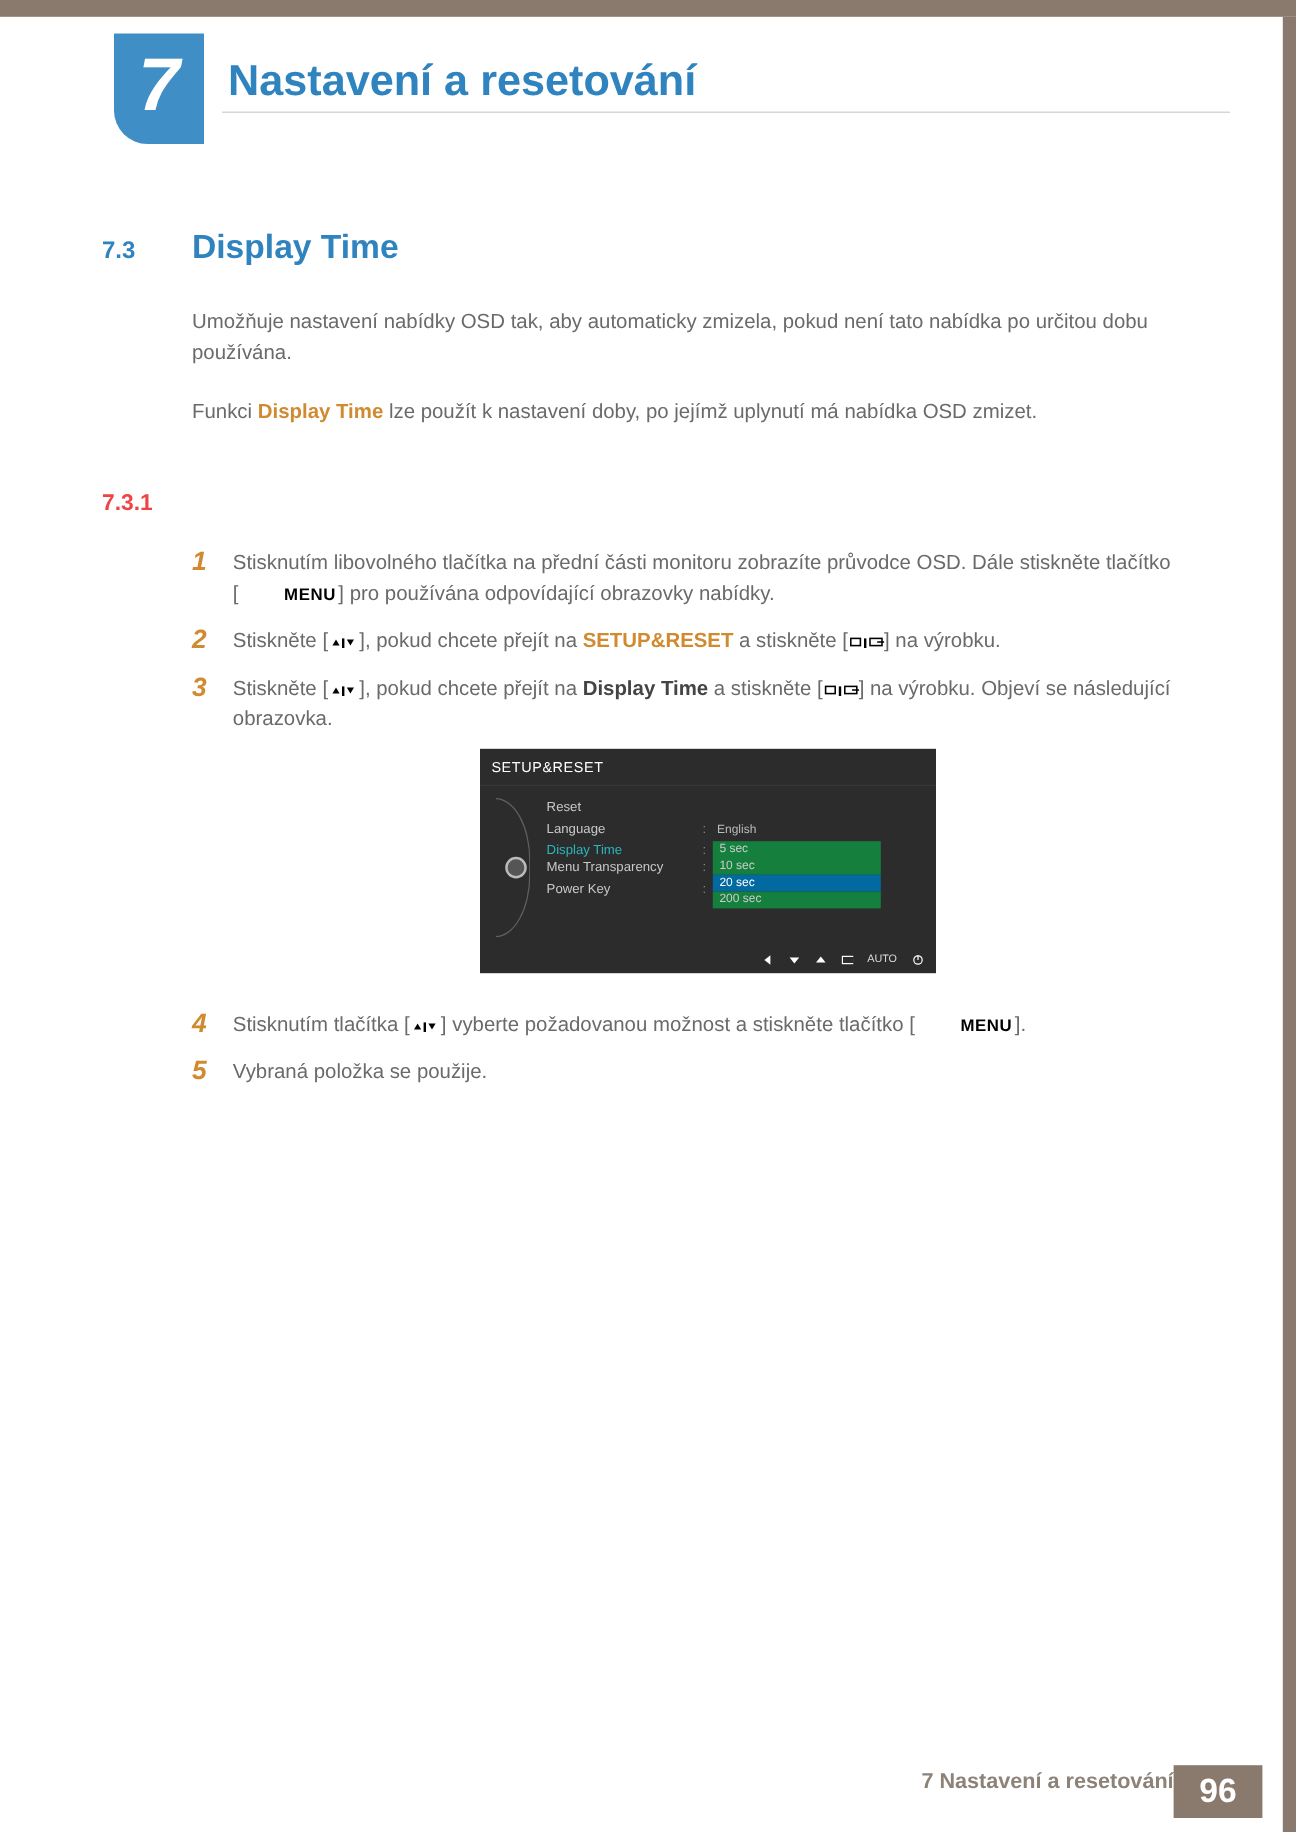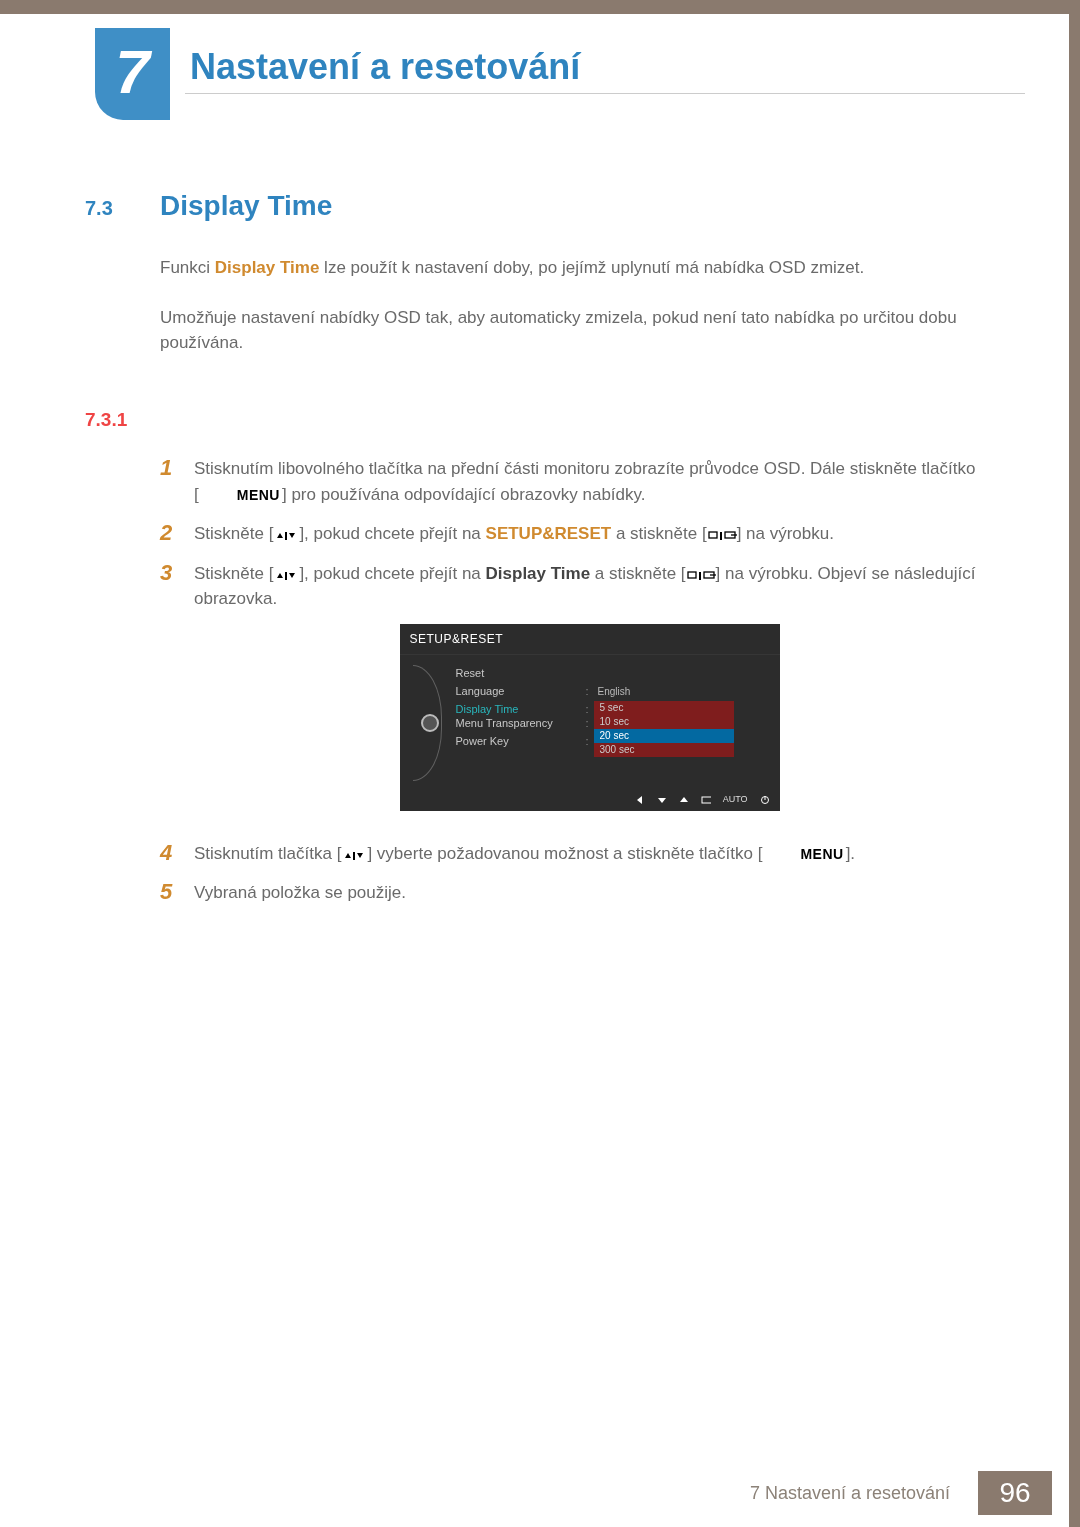--- a/index.html
+++ b/index.html
@@ -117,34 +117,34 @@
     position: relative;
     background: #555;
   }
   .osd-menu { flex: 1; }
   .osd-row { display: flex; align-items: center; height: 18px; padding-left: 6px; }
   .osd-label { width: 130px; color: #c8c8c8; }
   .osd-label.sel { color: #29b6bc; }
   .osd-sep { width: 8px; color: #888; }
   .osd-val { flex: 1; padding-left: 4px; color: #bbb; font-size: 10px; }
   .osd-opts { margin-left: 144px; width: 140px; }
-  .osd-opt { height: 14px; line-height: 14px; padding-left: 6px; font-size: 10px; background: #7f1d1d; color: #ccc; }
+  .osd-opt { height: 14px; line-height: 14px; padding-left: 6px; font-size: 10px; background: #15803d; color: #ccc; }
   .osd-opt.hl { background: #0369a1; color: #fff; }
   .osd-footer {
     position: absolute; bottom: 4px; right: 10px;
     display: flex; gap: 12px; align-items: center;
     color: #ddd; font-size: 9px;
   }
   .osd-foot-ico { width: 10px; height: 10px; display: flex; align-items: center; justify-content: center; position: relative;}
 
   
   .page-footer {
     position: absolute;
     bottom: 12px; right: 28px;
-    display: flex; align-items: center; gap: 28px;
+    display: flex; gap: 0; font-weight: bold;
   }
   .footer-text { color: #8c8278; font-size: 18px; }
   .footer-page {
     background: #8a7a6e;
     color: #fff;
     font-size: 28px;
     width: 74px; height: 44px;
     display: flex; align-items: center; justify-content: center;
   }
 </style>
@@ -158,25 +158,25 @@
 <div class="chapter-title">Nastavení a resetování</div>
 <div class="chapter-underline"></div>
 
 <div class="content">
 
   <div class="sec-row">
     <div class="sec-num">7.3</div>
     <div class="sec-title">Display Time</div>
   </div>
 
+  <p class="para">Umožňuje nastavení nabídky OSD tak, aby automaticky zmizela, pokud není tato nabídka po určitou dobu používána.</p>
+
   <p class="para">
     <span>Funkci </span><span class="hl-orange">Display Time</span><span> lze použít k nastavení doby, po jejímž uplynutí má nabídka OSD zmizet.</span>
   </p>
-
-  <p class="para">Umožňuje nastavení nabídky OSD tak, aby automaticky zmizela, pokud není tato nabídka po určitou dobu používána.</p>
 
   <div class="subsec-row">
     <div class="subsec-num">7.3.1</div>
   </div>
 
   <ol class="steps">
     <li>
       <span class="step-num">1</span>
       <span class="step-body">
         <span>Stisknutím libovolného tlačítka na přední části monitoru zobrazíte průvodce OSD. Dále stiskněte tlačítko [</span><span class="kbd-menu">MENU</span><span>] pro používána odpovídající obrazovky nabídky.</span>
@@ -229,21 +229,21 @@
                 <span class="osd-val">English</span>
               </div>
               <div class="osd-row">
                 <span class="osd-label sel">Display Time</span>
                 <span class="osd-sep">:</span>
               </div>
               <div class="osd-opts" style="margin-top:-18px; position:relative;">
                 <div class="osd-opt">5 sec</div>
                 <div class="osd-opt">10 sec</div>
                 <div class="osd-opt hl">20 sec</div>
-                <div class="osd-opt">300 sec</div>
+                <div class="osd-opt">200 sec</div>
               </div>
               <div class="osd-row" style="margin-top:-42px;">
                 <span class="osd-label">Menu Transparency</span>
                 <span class="osd-sep">:</span>
               </div>
               <div class="osd-row">
                 <span class="osd-label">Power Key</span>
                 <span class="osd-sep">:</span>
               </div>
               <div style="height:30px"></div>

